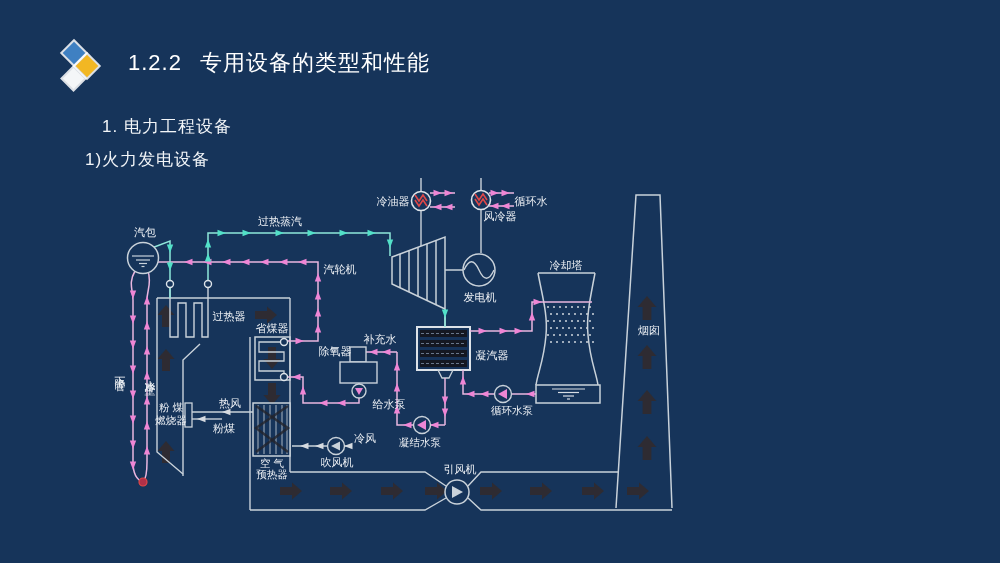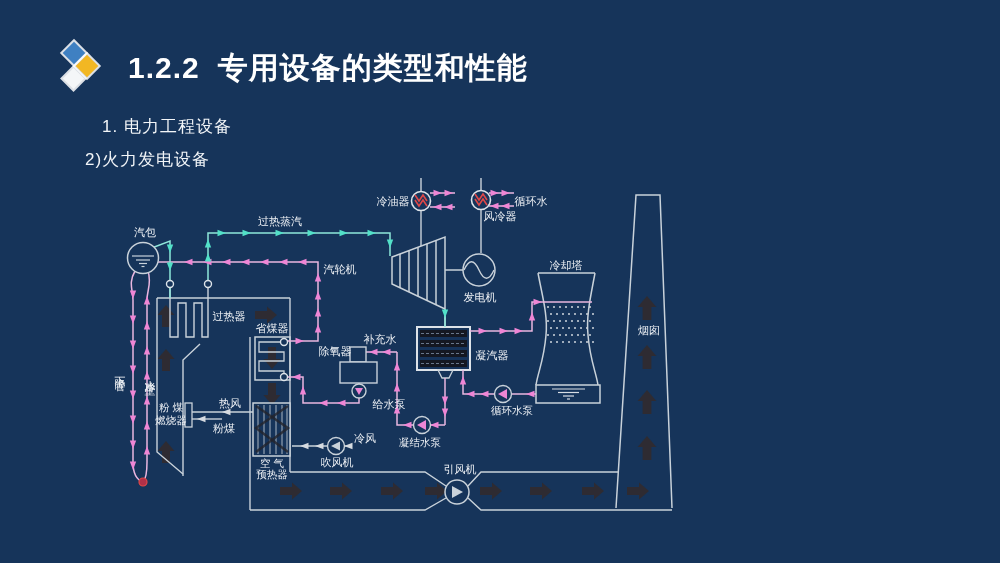--- a/index.html
+++ b/index.html
@@ -3,21 +3,21 @@
 <meta charset="utf-8">
 <style>
   html,body{margin:0;padding:0;}
   body{
     width:1000px;height:563px;position:relative;overflow:hidden;
     background:#16345a;
     font-family:"Liberation Sans","DejaVu Sans",sans-serif;
   }
   .heading{
     position:absolute;left:128px;top:48px;color:#ffffff;
-    font-size:30px;font-weight:700;letter-spacing:1px;white-space:nowrap;
+    font-size:22px;font-weight:400;letter-spacing:1px;white-space:nowrap;
   }
   .heading .num{margin-right:18px;}
   .bodyline{
     position:absolute;color:#f2f5f8;font-size:17px;letter-spacing:1px;white-space:nowrap;
   }
   #line1{left:85px;top:115px;margin-left:17px;}
   #line2{left:85px;top:148px;}
   .logo{position:absolute;left:60px;top:40px;width:50px;height:52px;}
   .logo span{position:absolute;display:block;transform:rotate(45deg);box-shadow:0 0 0 2px rgba(255,255,255,.85);}
   .logo .d-blue{left:6px;top:5px;width:16px;height:16px;background:#3f80c2;}
@@ -38,21 +38,21 @@
 
 <div class="logo">
   <span class="d-blue"></span>
   <span class="d-yellow"></span>
   <span class="d-white"></span>
 </div>
 <div class="heading">
   <span class="num">1.2.2</span><span>专用设备的类型和性能</span>
 </div>
 <div id="line1" class="bodyline">1. 电力工程设备</div>
-<div id="line2" class="bodyline">2)火力发电设备</div>
+<div id="line2" class="bodyline">1)火力发电设备</div>
 
 <svg width="1000" height="563" viewBox="0 0 1000 563">
   <defs>
     <path id="ahp" d="M-4.5,-3.2 L4,0 L-4.5,3.2 Z" fill="#ee86d5"></path>
     <path id="ahc" d="M-4.5,-3.2 L4,0 L-4.5,3.2 Z" fill="#52e0c8"></path>
     <path id="ahw" d="M-4.5,-3.2 L4,0 L-4.5,3.2 Z" fill="#d5dae0"></path>
     <path id="blk" d="M-11,-4 H1 V-8.5 L11,0 L1,8.5 V4 H-11 Z" fill="#302c31"></path>
   </defs>
 
   <g opacity="0.95">

